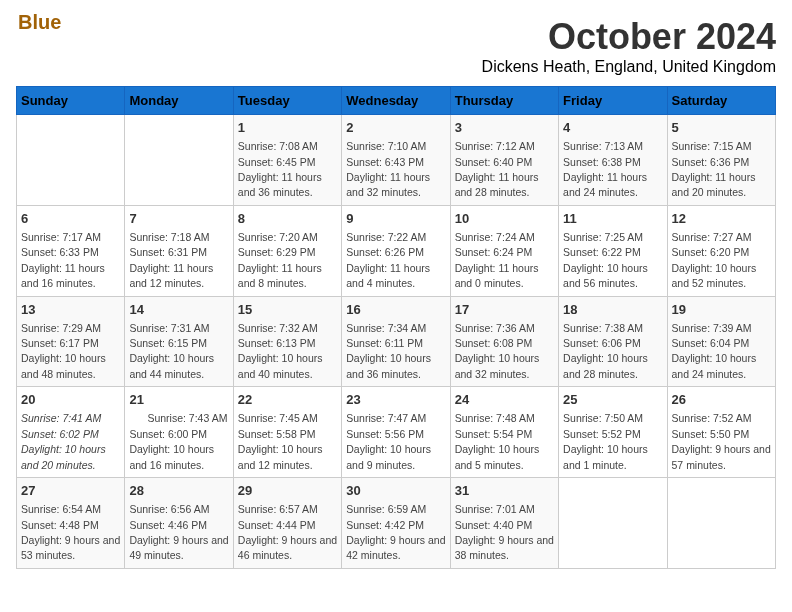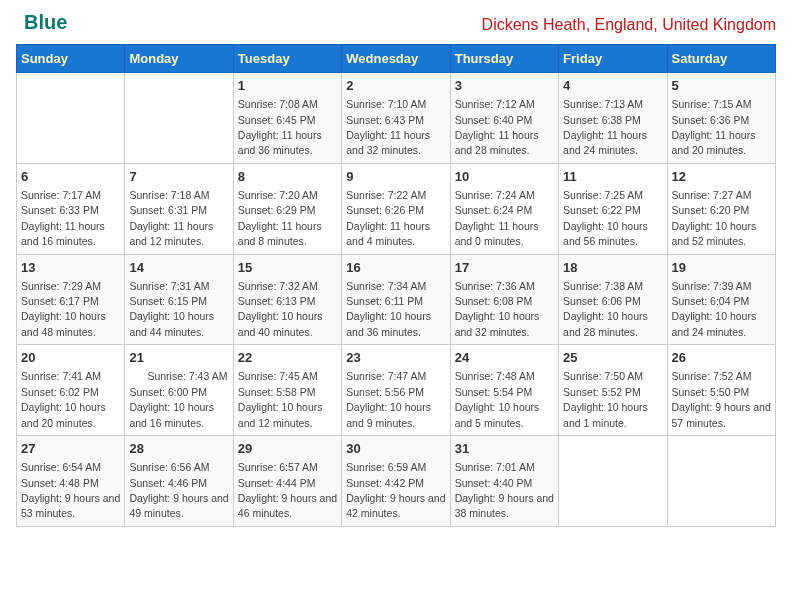--- a/index.html
+++ b/index.html
@@ -29,30 +29,30 @@
     .logo-general { color: #333; }
     .logo-blue { color: #1565c0; }
     .title-block { text-align: right; }
     .main-title {
       font-size: 36px;
       font-weight: bold;
       color: #333;
     }
     .subtitle {
       font-size: 16px;
-      color: #b91c1c;
+      color: #000000;
     }
     table {
       width: 100%;
       border-collapse: collapse;
       font-size: 11px;
     }
     thead tr th {
       background-color: #1976d2;
-      color: #fef9c3;
+      color: #000000;
       padding: 6px 4px;
       text-align: left;
       font-size: 13px;
       font-weight: bold;
       border: 1px solid #1565c0;
     }
     tbody tr td {
       border: 1px solid #ccc;
       vertical-align: top;
       padding: 4px;
@@ -73,23 +73,24 @@
     }
     tbody tr:nth-child(odd) td { background: #f9f9f9; }
     tbody tr:nth-child(even) td { background: #fff; }
     .empty { background: #fff !important; }
   </style>
 </head>
 <body>
 
 <div class="header">
   <div class="logo">
-    <span class="logo-text logo-blue" style="font-size:20px;color:#0f766e;font-weight:bold;margin-top:-4px;margin-left:8px;">Blue</span>
+    <span class="logo-text logo-blue" style="font-size:20px;color:#a16207;font-weight:bold;margin-top:-4px;margin-left:2px;">Blue</span>
   </div>
   <div class="title-block">
+    <div class="main-title">October 2024</div>
     <div class="subtitle">Dickens Heath, England, United Kingdom</div>
   </div>
 </div>
 
 <table>
   <thead>
     <tr>
     <th>Sunday</th>
         <th>Monday</th>
         <th>Tuesday</th>
@@ -159,21 +160,21 @@
 Sunset: 6:08 PM
 Daylight: 10 hours and 32 minutes.</span></td>
         <td><span class="day-num">18</span><span class="day-info" style="white-space: pre-line;">Sunrise: 7:38 AM
 Sunset: 6:06 PM
 Daylight: 10 hours and 28 minutes.</span></td>
         <td><span class="day-num">19</span><span class="day-info" style="white-space: pre-line;">Sunrise: 7:39 AM
 Sunset: 6:04 PM
 Daylight: 10 hours and 24 minutes.</span></td>
       </tr>
       <tr>
-        <td><span class="day-num">20</span><span class="day-info" style="white-space: pre-line;">Sunrise: 7:41 AM
+        <td><span class="day-num">20</span><span class="day-info" style="white-space: pre-line; font-style: italic;">Sunrise: 7:41 AM
 Sunset: 6:02 PM
 Daylight: 10 hours and 20 minutes.</span></td>
         <td><span class="day-num">21</span><span class="day-info" style="white-space: pre-line; margin-left: 18px;">Sunrise: 7:43 AM
 Sunset: 6:00 PM
 Daylight: 10 hours and 16 minutes.</span></td>
         <td><span class="day-num">22</span><span class="day-info" style="white-space: pre-line;">Sunrise: 7:45 AM
 Sunset: 5:58 PM
 Daylight: 10 hours and 12 minutes.</span></td>
         <td><span class="day-num">23</span><span class="day-info" style="white-space: pre-line;">Sunrise: 7:47 AM
 Sunset: 5:56 PM

